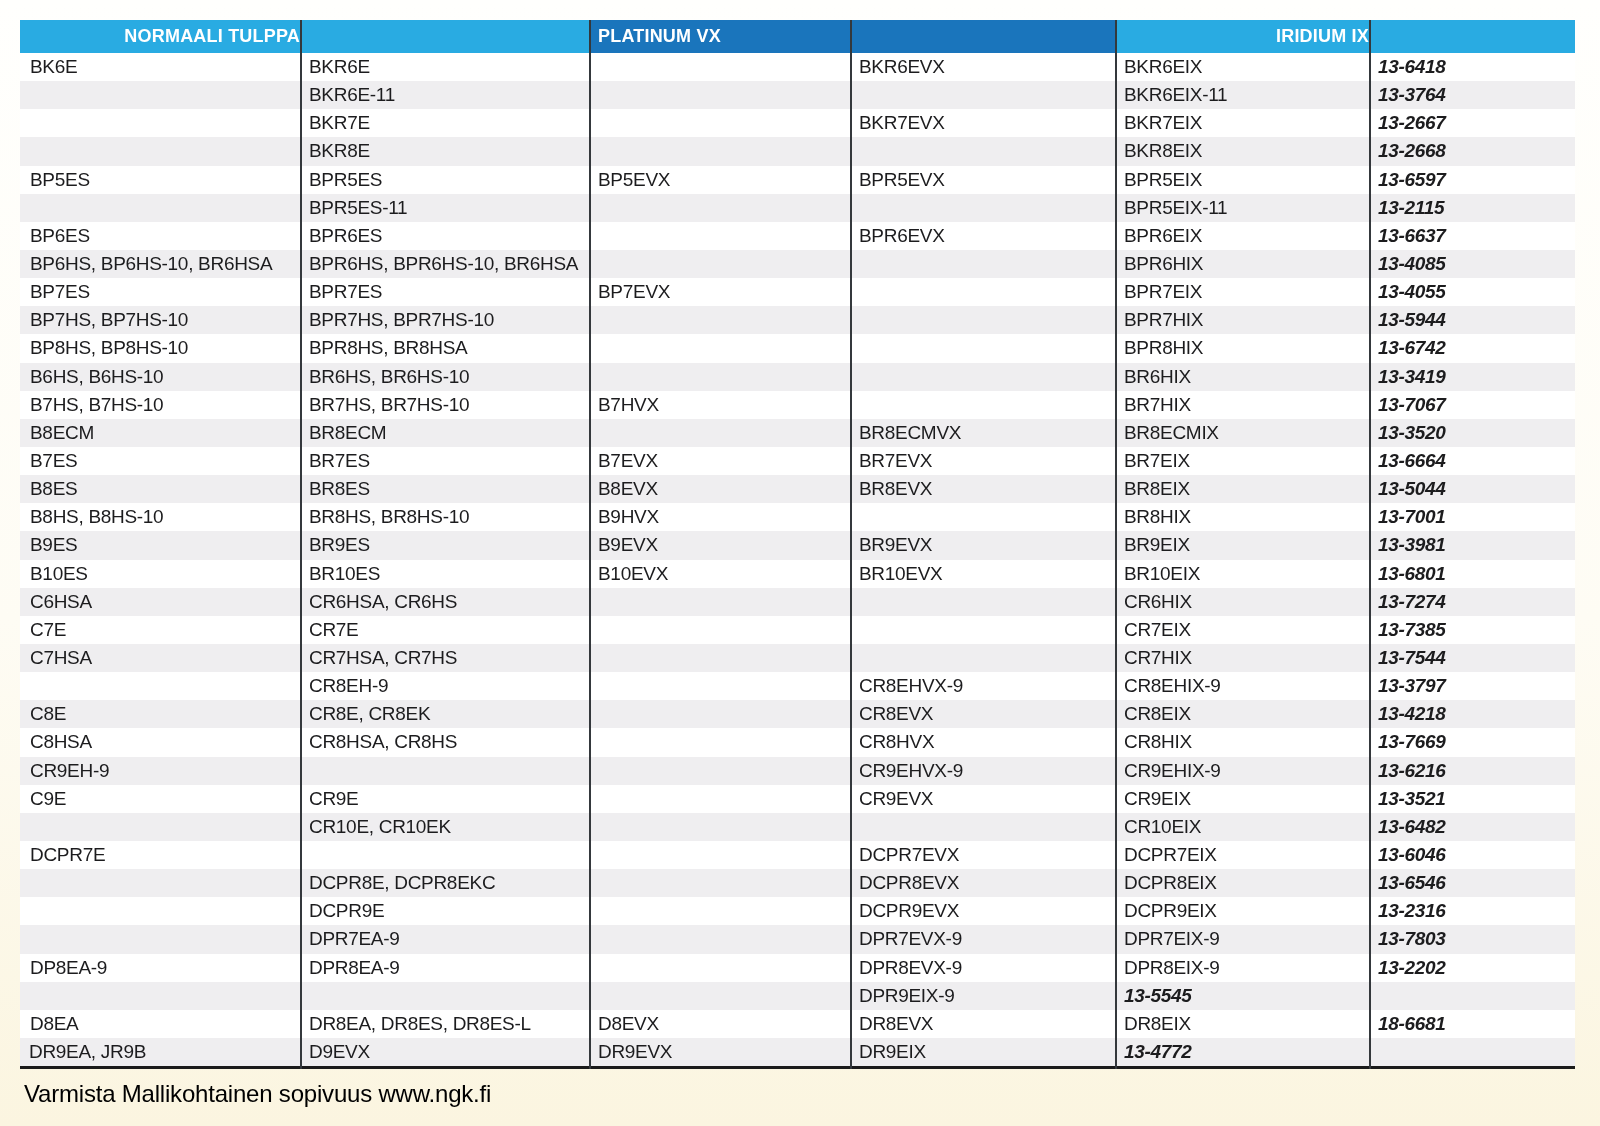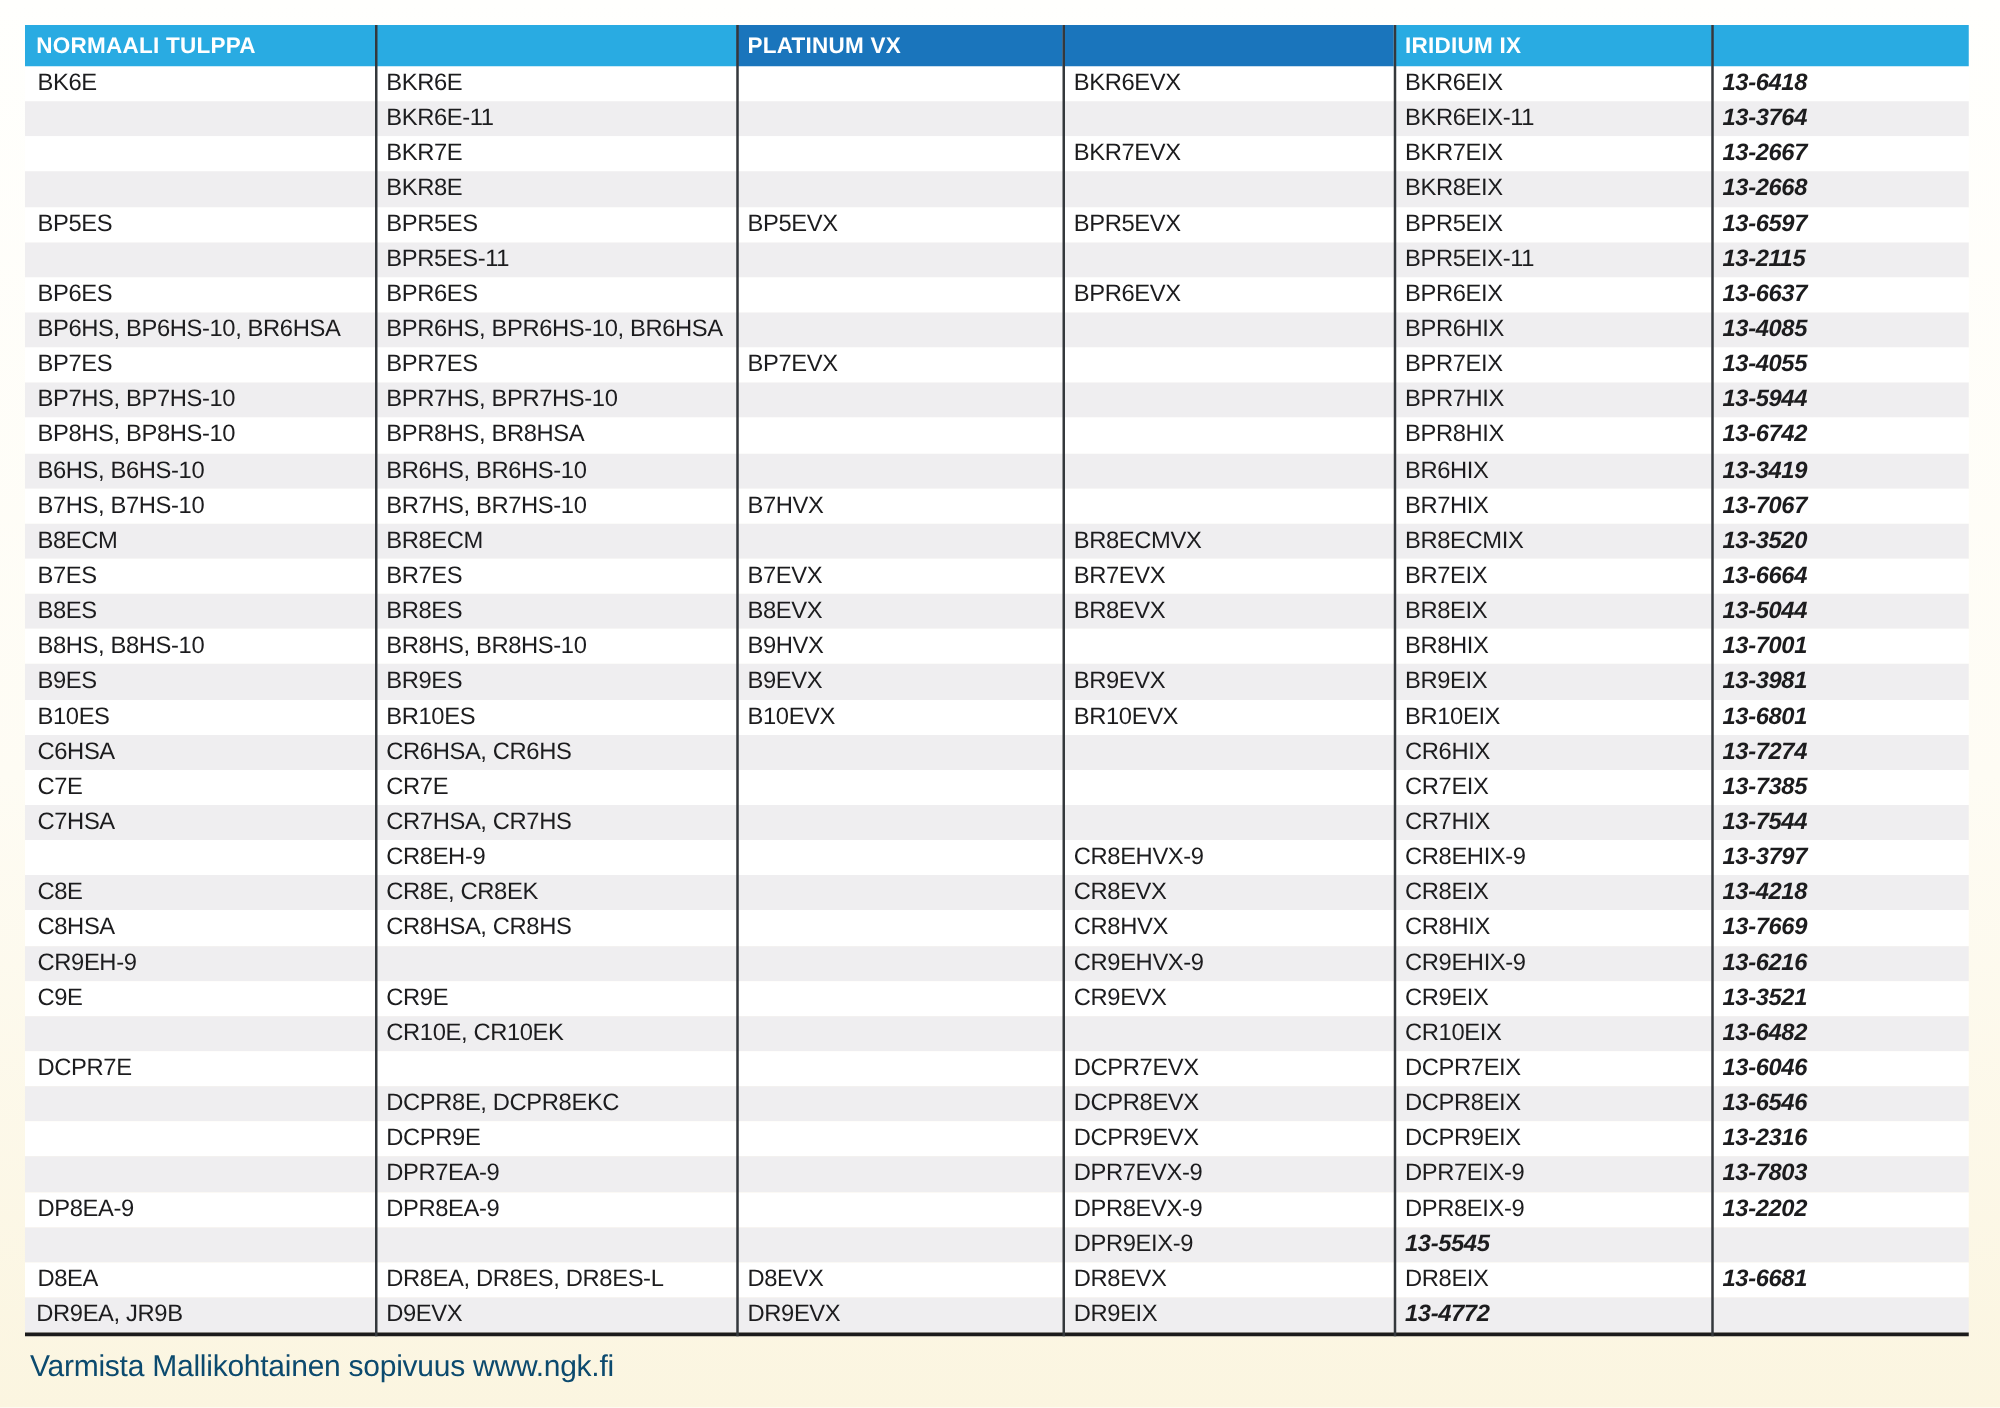--- a/index.html
+++ b/index.html
@@ -38,21 +38,21 @@
     align-items: center;
     padding-left: 9px;
     box-sizing: border-box;
     color: #ffffff;
     font-weight: bold;
     font-size: 18px;
     letter-spacing: 0.2px;
     white-space: nowrap;
     overflow: hidden;
   }
-  .th-light { background: var(--header-light, #29abe2); }
+  .th-light { background: var(--header-light, #29abe2); justify-content: flex-end; }
   .th-dark  { background: var(--header-dark, #1a75bc); }
 
   
   .tr {
     height: 28.15px;
     background: #ffffff;
   }
   .tr:nth-child(even) { background: var(--stripe, #efeef0); }
   .td {
     display: flex;
@@ -88,21 +88,21 @@
     background: #1b1b1b;
   }
 
   
   .footer-note {
     position: absolute;
     left: 24px;
     top: 1080px;
     font-size: 24px;
     letter-spacing: -0.2px;
-    color: #0c4a6e;
+    color: #000000;
   }
 </style>
 </head>
 <body style="--header-light: #29abe2; --header-dark: #1a75bc; --stripe: #efeef0;">
 
 <div class="table-wrap">
   <div class="thead grid-row">
       <div class="th th-light">
         <span>NORMAALI TULPPA</span>
       </div>
@@ -393,21 +393,21 @@
         <div class="td c3"></div>
         <div class="td c5">DPR9EIX-9</div>
         <div class="td c6">13-5545</div>
       </div>
       <div class="tr grid-row">
         <div class="td c1">D8EA</div>
         <div class="td c2">DR8EA, DR8ES, DR8ES-L</div>
         <div class="td c3">D8EVX</div>
         <div class="td c4">DR8EVX</div>
         <div class="td c5">DR8EIX</div>
-        <div class="td c6">13-6681</div>
+        <div class="td c6">18-6681</div>
       </div>
       <div class="tr grid-row">
         <div class="td c2">DR9EA, JR9B</div>
         <div class="td c3">D9EVX</div>
         <div class="td c4">DR9EVX</div>
         <div class="td c5">DR9EIX</div>
         <div class="td c6">13-4772</div>
       </div>
     </div>
   <div class="bottom-rule"></div>

